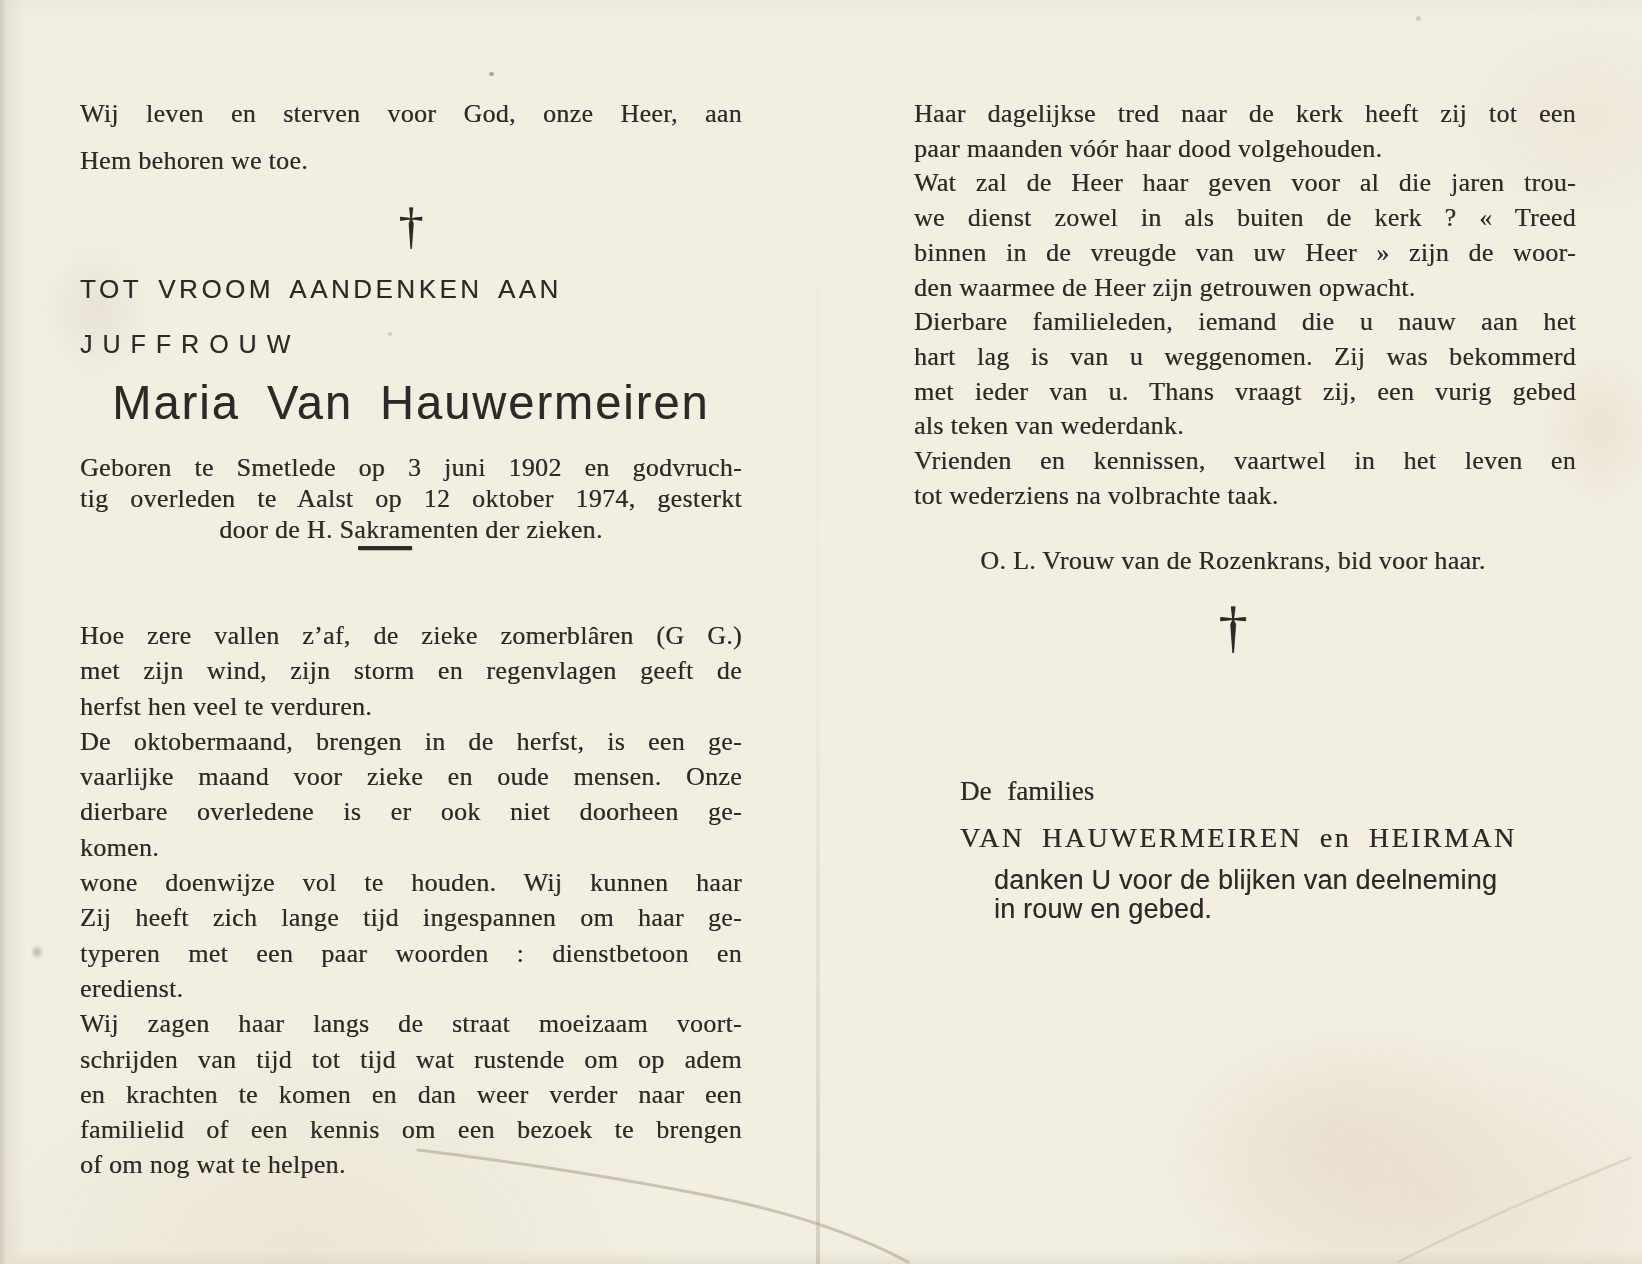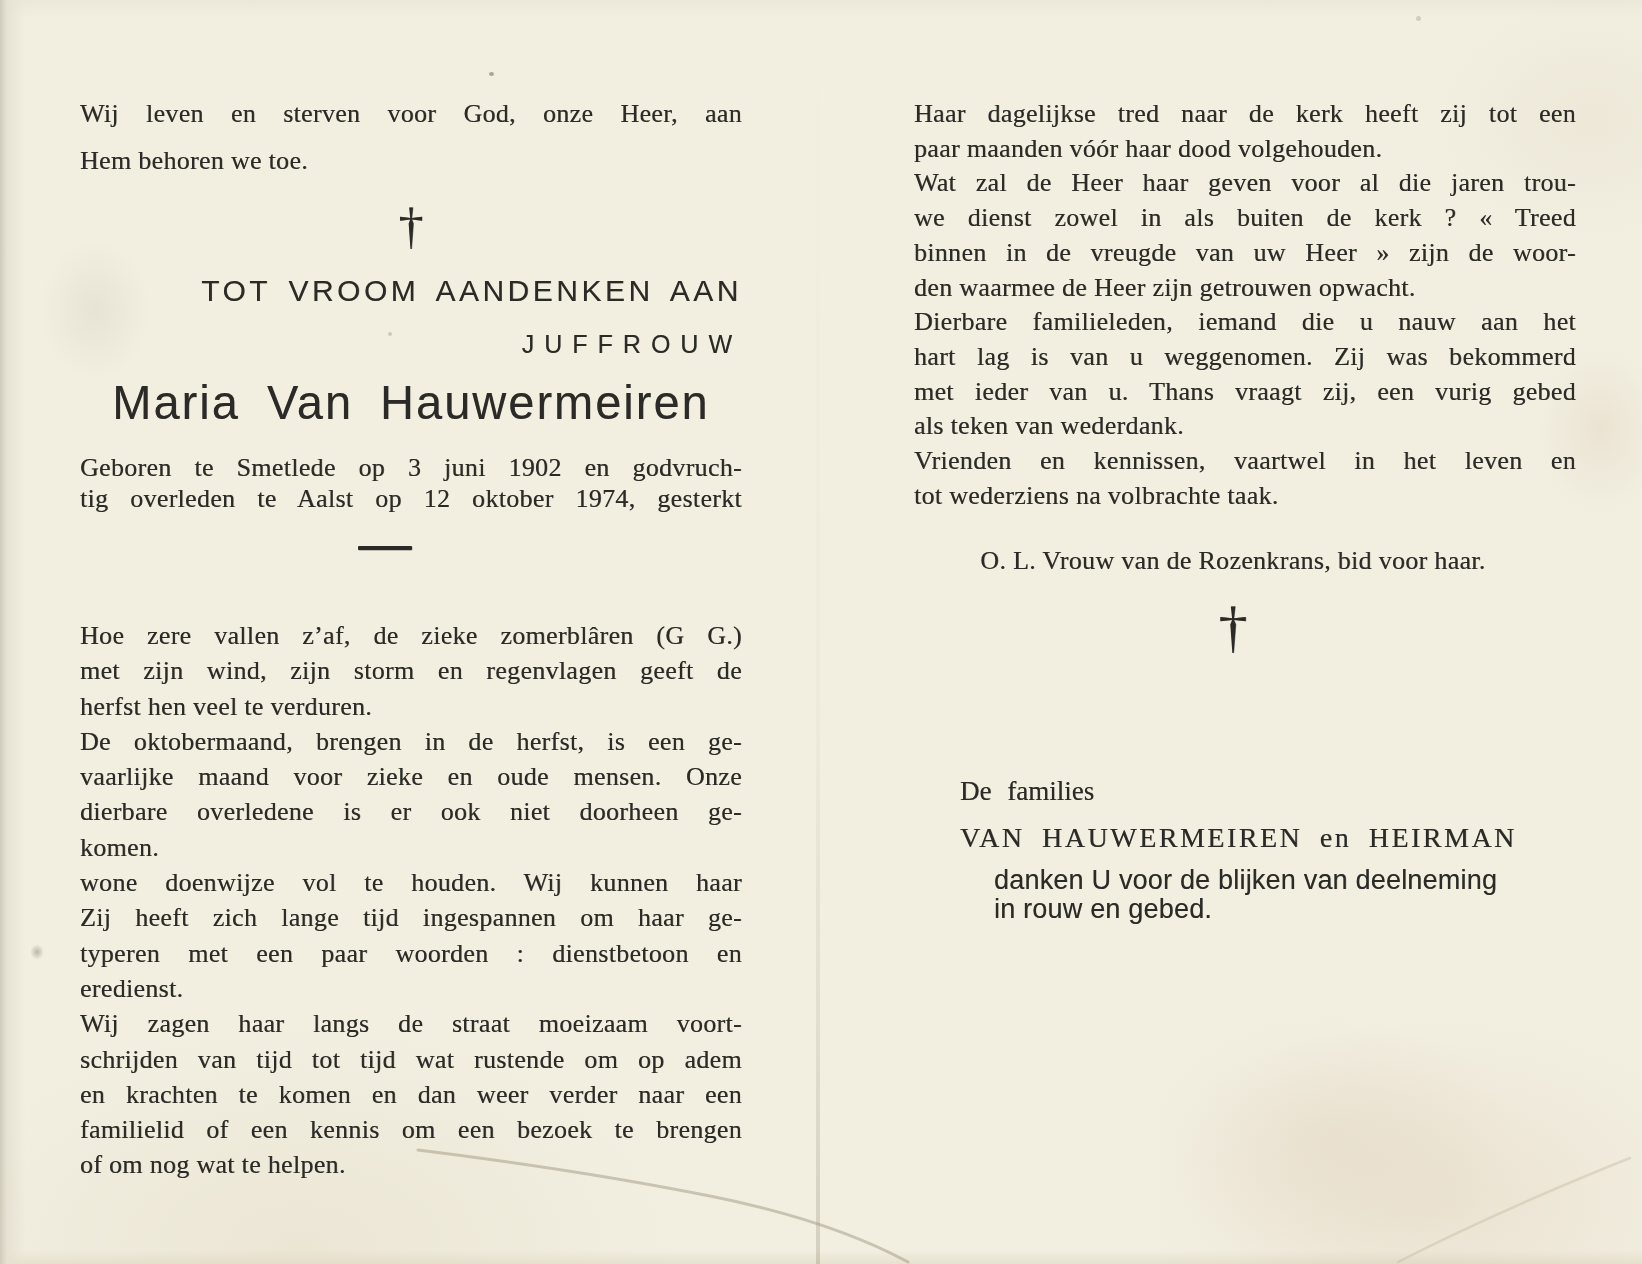--- a/index.html
+++ b/index.html
@@ -34,23 +34,23 @@
 
   .line { text-align: justify; text-align-last: justify;
           letter-spacing: 0.3px; overflow: hidden; }
   .line.align-left   { text-align: center;   text-align-last: left; }
   .line.align-center { text-align: center; text-align-last: center; }
 
   
   .intro   { top: 90px;  font-size: 26px; line-height: 47px; }
   .cross-1 { top: 196px; font-size: 50px; line-height: 60px; text-align: center;
              letter-spacing: 0; }
-  .memorial{ top: 274px; font-size: 30px; letter-spacing: 3.5px; text-align: right;
+  .memorial{ top: 274px; font-size: 26px; letter-spacing: 3.5px; text-align: left;
              word-spacing: 6px; }
-  .juffrouw{ top: 330px; font-size: 25px; letter-spacing: 10px; text-align: right; }
+  .juffrouw{ top: 330px; font-size: 25px; letter-spacing: 10px; text-align: left; }
   .name    { top: 374px; font-size: 47px; letter-spacing: 2px; text-align: center;
              word-spacing: 12px; transform: scaleY(1.04); }
   .vitals  { top: 452px; font-size: 26px; line-height: 31px; }
   .rule    { position: absolute; top: 546px; left: 46%; transform: translateX(-50%);
              width: 54px; height: 4px; background: #2b2a26; border-radius: 1px;
              box-shadow: 0.4px 0.4px 0 rgba(43,42,38,0.5); }
   .body-left { top: 618px; font-size: 26px; line-height: 35.3px; }
 
   
   .body-right { top: 97px; font-size: 26px; line-height: 34.7px; margin-left: 12px; }
@@ -93,20 +93,21 @@
 
     <div class="block memorial sans">TOT VROOM AANDENKEN AAN</div>
 
     <div class="block juffrouw sans">JUFFROUW</div>
 
     <div class="block name sans">Maria Van Hauwermeiren</div>
 
     <div class="block vitals serif">
         <div class="line align-justify">Geboren te Smetlede op 3 juni 1902 en godvruch-</div>
         <div class="line align-justify">tig overleden te Aalst op 12 oktober 1974, gesterkt</div>
+        <div class="line align-center">door de H. Sakramenten der zieken.</div>
       </div>
 
     <div class="rule"></div>
 
     <div class="block body-left serif">
         <div class="line align-justify">Hoe zere vallen z’af, de zieke zomerblâren (G G.)</div>
         <div class="line align-justify">met zijn wind, zijn storm en regenvlagen geeft de</div>
         <div class="line align-left">herfst hen veel te verduren.</div>
         <div class="line align-justify">De oktobermaand, brengen in de herfst, is een ge-</div>
         <div class="line align-justify">vaarlijke maand voor zieke en oude mensen. Onze</div>

